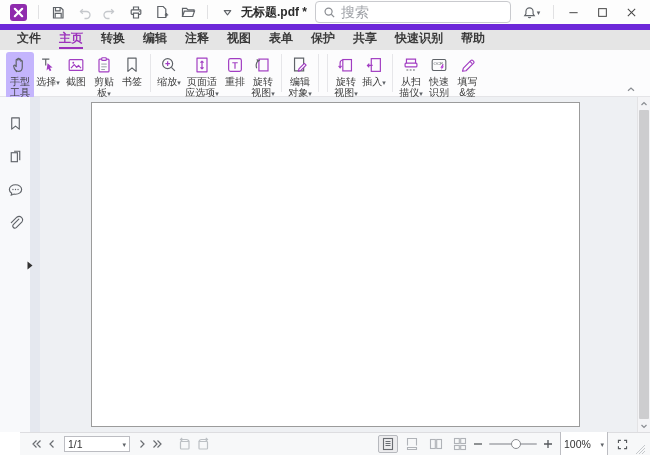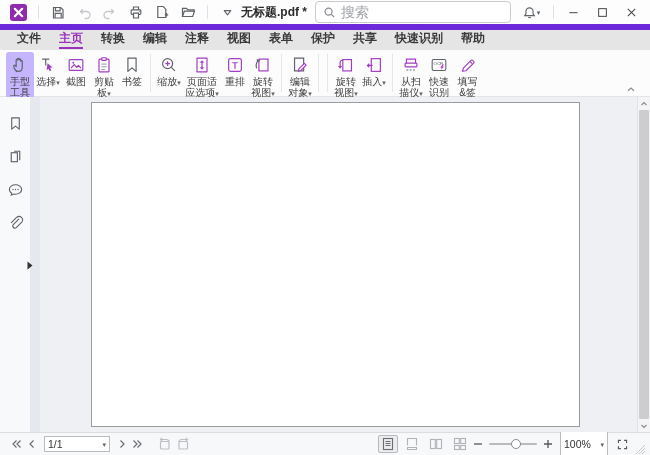--- a/index.html
+++ b/index.html
@@ -70,21 +70,21 @@
     background:#fff; border:1px solid #9b9b9b; }
   .scrollbar { width:13px; flex:0 0 13px; background:#f4f4f6;
     border-left:1px solid #e3e3e5; display:flex; flex-direction:column; }
   .scroll-arrow { height:13px; flex:0 0 13px; border:none; background:transparent;
     display:flex; align-items:center; justify-content:center; padding:0; }
   .scroll-thumb { flex:1 1 auto; background:#cdcdcf; margin:0 1px; border-radius:1px; }
 
   
   .statusbar { height:23px; flex:0 0 23px; display:flex; align-items:center;
     background:#f7f8f9; border-top:1px solid #dddde0; padding:0 4px 0 8px;
-    font-size:11px; }
+    font-size:11px;margin-left:20px; }
   .stbtn { border:none; background:transparent; display:flex; align-items:center;
     justify-content:center; width:16px; height:16px; padding:0; }
   .pagebox { display:flex; align-items:center; width:66px; height:16px;
     border:1px solid #bcbdc2; background:#fff; margin:0 4px; padding:0 3px; }
   .pagebox .pval { flex:1; font-size:10.5px; color:#333; }
   .viewmodes { display:flex; align-items:center; gap:4px; margin-left:auto; }
   .vmbtn { width:20px; height:18px; border:1px solid transparent; background:transparent;
     display:flex; align-items:center; justify-content:center; padding:0; }
   .vmbtn.active { background:#ececee; border:1px solid #b7b9be; border-radius:2px; }
   .zoomslider { position:relative; width:48px; height:16px; margin:0 3px; }

